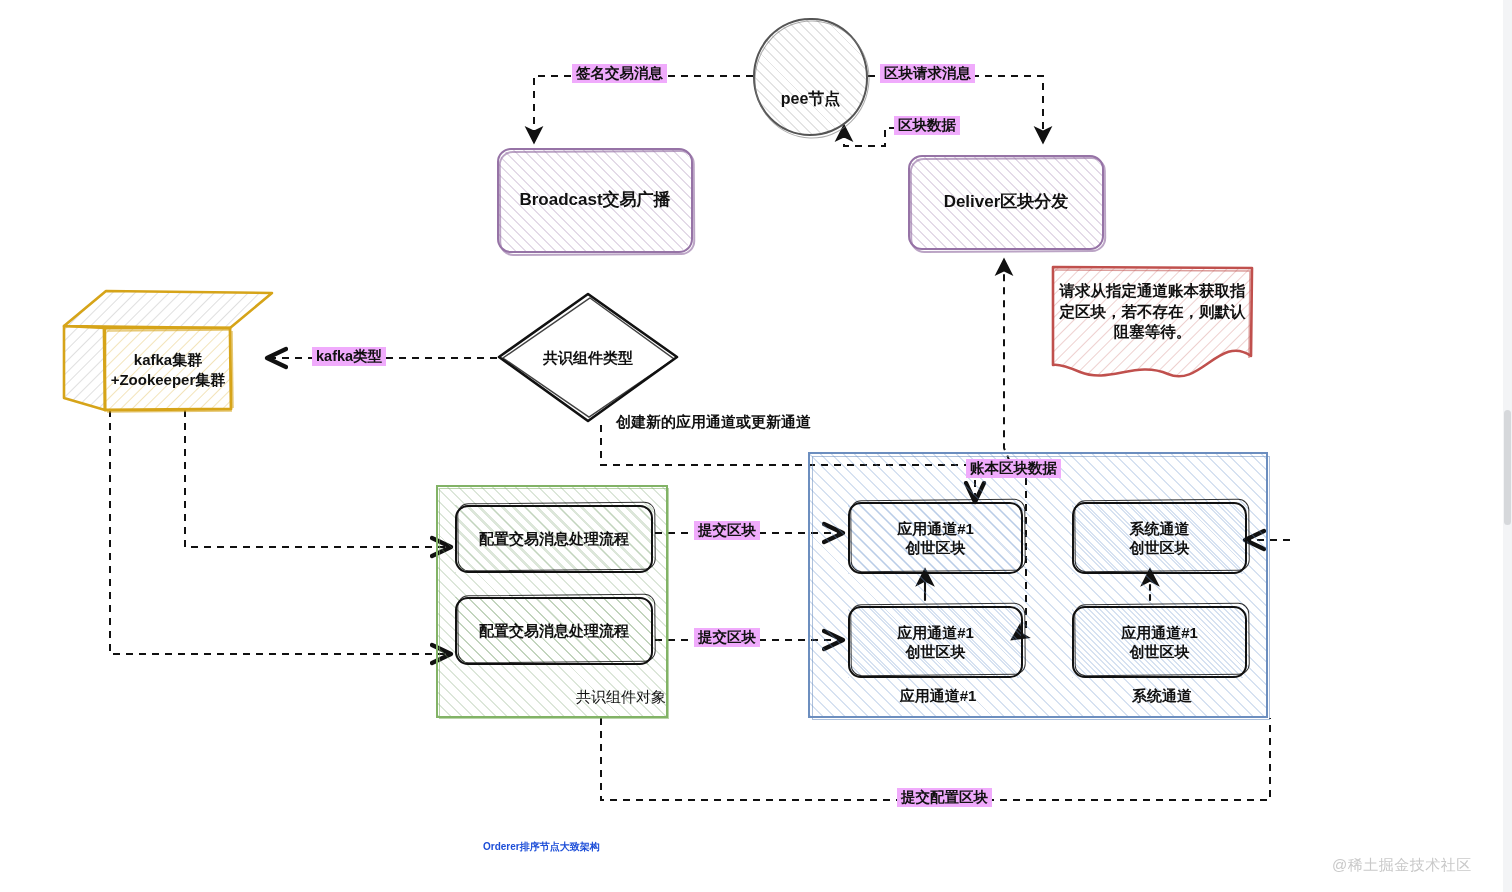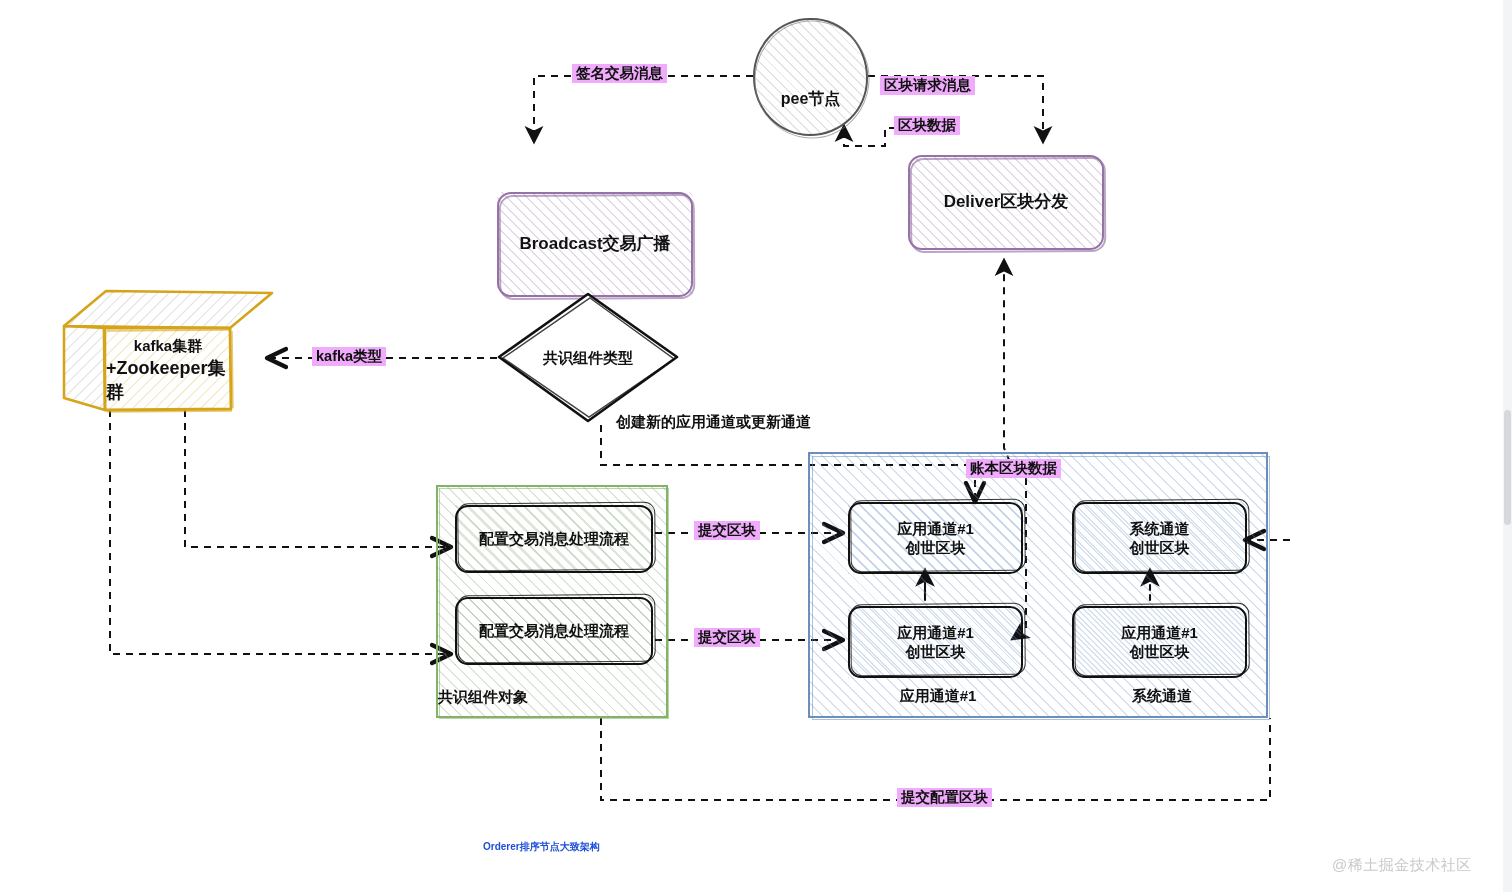--- a/index.html
+++ b/index.html
@@ -28,21 +28,21 @@
   #peer-node{border-radius:50%;}
   #peer-node .ring{position:absolute;inset:0;border:2px solid #555;border-radius:50% 49% 51% 50%/50% 51% 49% 50%;}
   #peer-node .ring2{position:absolute;inset:0;border:1.6px solid #777;border-radius:49% 51% 50% 50%/51% 49% 51% 49%;transform:translate(1.5px,2.5px) rotate(2deg);opacity:.6;}
   #consensus-type-diamond .lbl{font-size:15px;}
 
   
   #deliver-note .lbl{font-size:15.5px;color:#111;padding:0 8px;}
 
   
   .panel{position:absolute;box-sizing:border-box;}
-  .panel-title{position:absolute;left:0;right:0;bottom:9px;text-align:left;font-size:15px;font-weight:bold;z-index:4;}
+  .panel-title{position:absolute;left:0;right:0;bottom:9px;text-align:right;font-size:15px;font-weight:normal;z-index:4;}
 
   
   .inbox{position:absolute;box-sizing:border-box;display:flex;align-items:center;justify-content:center;text-align:center;}
   .inbox .sk{position:absolute;inset:0;border:2.4px solid #111;border-radius:13px;}
   .inbox .sk2{position:absolute;inset:0;border:1.8px solid #111;border-radius:11px;transform:translate(2.5px,-2.5px) rotate(-0.5deg);opacity:.85;}
   .inbox .lbl{font-size:15px;font-weight:bold;line-height:1.3;}
 
   .edge-label{position:absolute;font-size:14.5px;font-weight:bold;color:#111;background:#f0abfc;padding:0 4px;white-space:nowrap;z-index:6;}
   .free-label{position:absolute;font-size:15px;font-weight:bold;color:#111;white-space:nowrap;z-index:6;}
 
@@ -100,32 +100,44 @@
       <path d="M1150,600 L1150,572" stroke-dasharray="5 5" marker-end="url(#ah)"></path>
     </g>
   </svg>
 
   <div class="node hatch-white" id="peer-node" style="left:753px;top:18px;width:115px;height:118px;">
     <div class="ring"></div>
     <div class="ring2"></div>
     <span class="lbl" style="font-size:16px;margin-top:44px;">pee节点</span>
   </div>
 
-  <div class="node hatch-purple" id="broadcast-box" style="left:497px;top:148px;width:196px;height:105px;border-radius:5px;margin-top:44px;">
+  <div class="node hatch-purple" id="broadcast-box" style="left:497px;top:148px;width:196px;height:105px;border-radius:21px;">
     <div class="sketch" style="border:2.6px solid #9673a6;"></div>
     <div class="sketch s2" style="border:2px solid #9673a6;"></div>
     <span class="lbl" style="font-size:17px;">Broadcast交易广播</span>
   </div>
 
   <div class="node hatch-purple" id="deliver-box" style="left:908px;top:155px;width:196px;height:95px;border-radius:14px;justify-content:center;">
     <div class="sketch" style="border:2.6px solid #9673a6;"></div>
     <div class="sketch s2" style="border:2px solid #9673a6;"></div>
     <span class="lbl" style="font-size:17px;">Deliver区块分发</span>
   </div>
 
+  <div class="node" id="deliver-note" style="left:1050px;top:264px;width:205px;height:118px;">
+    <svg width="205" height="118" viewBox="0 0 205 118" style="position:absolute;left:0;top:0;">
+      <defs>
+        <pattern id="redhatch" width="8" height="8" patternUnits="userSpaceOnUse" patternTransform="rotate(45)">
+          <line x1="0" y1="0" x2="0" y2="8" stroke="#c0504d" stroke-opacity="0.34" stroke-width="1.6"></line>
+        </pattern>
+      </defs>
+      <path d="M3,3 L202,4 L201,92 C170,70 150,124 118,110 C86,96 60,120 30,108 C18,103 8,100 3,101 Z" fill="url(#redhatch)" stroke="#c0504d" stroke-width="2.6" stroke-linejoin="round"></path>
+      <path d="M5,6 L200,7 L199,94" fill="none" stroke="#c0504d" stroke-width="1.6" opacity="0.55"></path>
+    </svg>
+    <span class="lbl" style="position:relative;z-index:3;margin-top:-22px;">请求从指定通道账本获取指定区块，若不存在，则默认阻塞等待。</span>
+  </div>
 
   <div id="kafka-cube" style="position:absolute;left:60px;top:288px;width:215px;height:125px;">
     <svg width="215" height="125" viewBox="0 0 215 125" style="position:absolute;left:0;top:0;">
       <defs>
         <pattern id="orhatch" width="8" height="8" patternUnits="userSpaceOnUse" patternTransform="rotate(45)">
           <line x1="0" y1="0" x2="0" y2="8" stroke="#d6a419" stroke-opacity="0.38" stroke-width="1.6"></line>
         </pattern>
         <pattern id="gryhatch" width="8" height="8" patternUnits="userSpaceOnUse" patternTransform="rotate(45)">
           <line x1="0" y1="0" x2="0" y2="8" stroke="#888" stroke-opacity="0.34" stroke-width="1.6"></line>
         </pattern>
@@ -136,21 +148,21 @@
       <path d="M4,38 L4,110 L45,122 L45,40 Z" fill="url(#gryhatch)" stroke="#d6a419" stroke-width="2.6" stroke-linejoin="round"></path>
 
       <path d="M44,40 L170,40 L171,121 L45,122 Z" fill="url(#orhatch)" stroke="#d6a419" stroke-width="2.8" stroke-linejoin="round"></path>
 
       <path d="M47,43 L169,42" fill="none" stroke="#d6a419" stroke-width="1.5" opacity=".6"></path>
       <path d="M47,124 L172,123" fill="none" stroke="#d6a419" stroke-width="1.5" opacity=".6"></path>
       <path d="M172,43 L173,120" fill="none" stroke="#d6a419" stroke-width="1.5" opacity=".6"></path>
     </svg>
     <div style="position:absolute;left:46px;top:42px;width:124px;height:80px;display:flex;flex-direction:column;align-items:center;justify-content:center;line-height:1.35;">
       <span style="font-size:15px;font-weight:bold;">kafka集群</span>
-      <span style="font-size:18px;font-weight:bold;">+Zookeeper集群</span>
+      <span style="font-size:15px;font-weight:bold;">+Zookeeper集群</span>
     </div>
   </div>
 
   <div class="node" id="consensus-type-diamond" style="left:495px;top:290px;width:186px;height:136px;">
     <svg width="186" height="136" viewBox="0 0 186 136" style="position:absolute;left:0;top:0;">
       <path d="M93,4 L182,67 L93,131 L4,67 Z" fill="#fff" stroke="#111" stroke-width="2.6" stroke-linejoin="round"></path>
       <path d="M95,8 L179,69 L94,127 L8,68 Z" fill="none" stroke="#111" stroke-width="1.5" opacity=".8"></path>
     </svg>
     <span class="lbl">共识组件类型</span>
   </div>
@@ -210,21 +222,21 @@
         <span>应用通道#1</span><br>
         <span>创世区块</span>
       </span>
     </div>
 
     <div style="position:absolute;left:58px;bottom:10px;width:140px;text-align:center;font-size:15px;font-weight:bold;z-index:4;">应用通道#1</div>
     <div style="position:absolute;left:282px;bottom:10px;width:140px;text-align:center;font-size:15px;font-weight:bold;z-index:4;">系统通道</div>
   </div>
 
   <div class="edge-label" style="left:572px;top:64px;">签名交易消息</div>
-  <div class="edge-label" style="left:880px;top:76px;">区块请求消息</div>
+  <div class="edge-label" style="left:880px;top:64px;">区块请求消息</div>
   <div class="edge-label" style="left:878px;top:116px;margin-left:16px;">区块数据</div>
   <div class="edge-label" style="left:312px;top:347px;">kafka类型</div>
   <div class="free-label" style="left:616px;top:413px;">创建新的应用通道或更新通道</div>
   <div class="edge-label" style="left:966px;top:459px;text-align:center;">账本区块数据</div>
   <div class="edge-label" style="left:694px;top:521px;">提交区块</div>
   <div class="edge-label" style="left:694px;top:628px;">提交区块</div>
   <div class="edge-label" style="left:897px;top:788px;">提交配置区块</div>
 
   <div id="diagram-caption" style="left:483px;top:840px;">Orderer排序节点大致架构</div>
   <div id="watermark" style="left:1332px;top:856px;">@稀土掘金技术社区</div>

